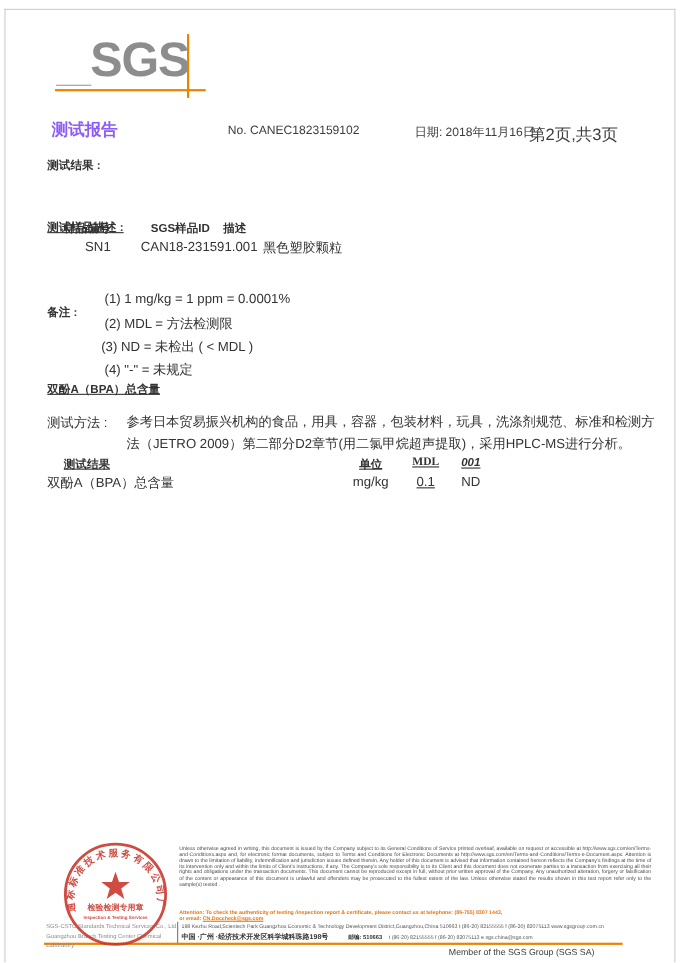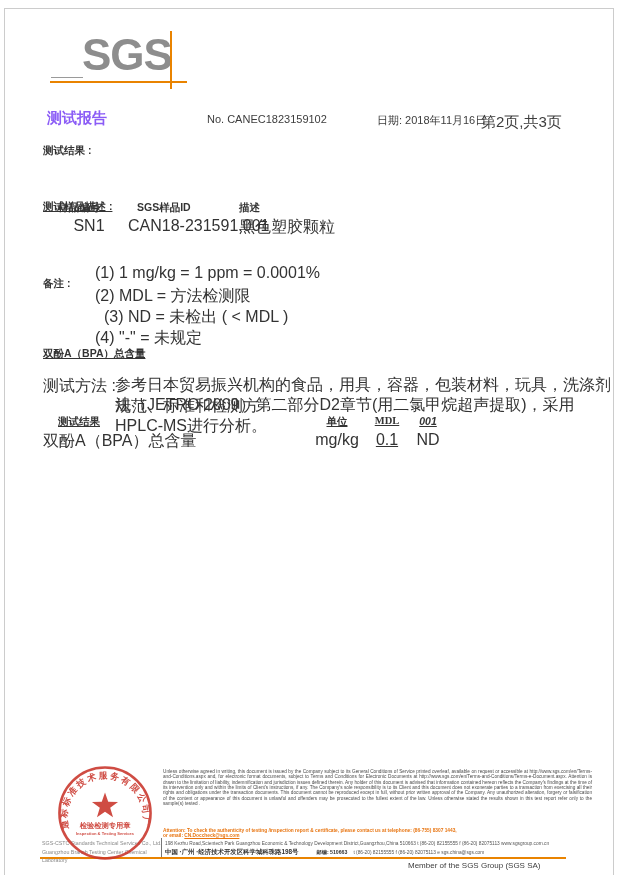--- a/index.html
+++ b/index.html
@@ -13,35 +13,35 @@
     letter-spacing:-1px;line-height:44px;}
   .logo-gray-rule{left:51px;top:77px;width:32px;height:1px;background:#9a9a9a;}
   .logo-orange-h{left:50px;top:81px;width:137px;height:2px;background:#e98300;}
   .logo-orange-v{left:170px;top:31px;width:2px;height:58px;background:#e98300;}
   
   .doc-title{left:47px;top:109px;font-size:15px;font-weight:bold;color:#8b5cf6;}
   .report-no{left:207px;top:113px;font-size:11px;}
   .report-date{left:377px;top:113px;font-size:11px;}
   .report-pages{left:481px;top:113px;font-size:15px;}
   .label{font-size:10.5px;font-weight:bold;color:#333;}
-  .txt{font-size:16px;color:#333;}
+  .txt{font-size:12px;color:#333;}
   .u{text-decoration:underline;}
   .results-label{left:43px;top:144px;}
   .sample-title{left:43px;top:176px;margin-top:24px;}
   
   .st-h1{left:58px;top:201px;}
   .st-h2{left:137px;top:201px;}
-  .st-h3{left:203px;top:201px;margin-left:36px;}
+  .st-h3{left:203px;top:201px;}
   .st-c1{left:58px;top:217px;width:62px;text-align:center;}
   .st-c2{left:128px;top:217px;}
   .st-c3{left:203px;top:217px;margin-left:36px;}
   .remarks-label{left:43px;top:245px;margin-top:32px;}
   .remark-0{left:95px;top:264px;}
   .remark-1{left:95px;top:286px;}
-  .remark-2{left:104px;top:307px;}
+  .remark-2{left:92px;top:307px;}
   .remark-3{left:95px;top:328px;}
   .bpa-title{left:43px;top:347px;}
   .method-label{left:43px;top:376px;}
   .method-l1{left:115px;top:375px;font-family:Liberation Serif, serif;}
   .method-l2{left:115px;top:395px;}
   
   .rt-item-h{left:58px;top:415px;}
   .rt-unit-h{left:313px;top:415px;width:48px;text-align:center;}
   .rt-mdl-h{left:365px;top:415px;width:44px;text-align:center;font-family:Liberation Serif, serif;}
   .rt-001-h{left:406px;top:415px;width:44px;text-align:center;font-style:italic;}

